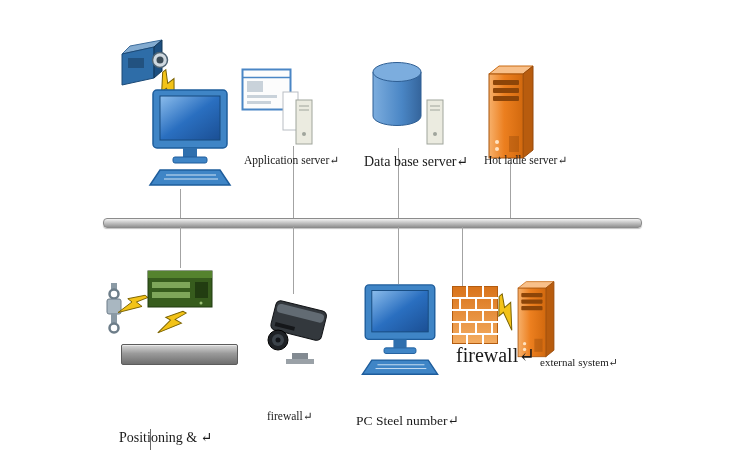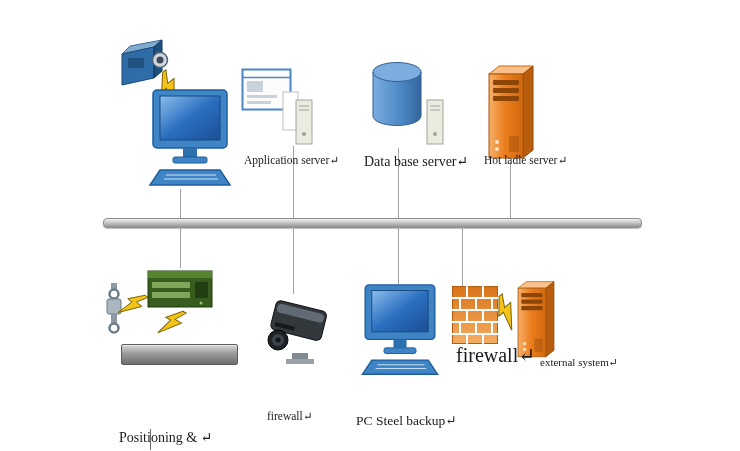--- a/index.html
+++ b/index.html
@@ -174,21 +174,21 @@
   <svg class="abs" style="left:359px;top:283px" width="82" height="94" viewBox="0 0 86 100">
     <rect x="6" y="2" width="74" height="58" rx="4" fill="#3f85c6" stroke="#1e5d9c" stroke-width="1.5"></rect>
     <rect x="13" y="8" width="60" height="44" fill="url(#gScreen)" stroke="#164a7e" stroke-width="1"></rect>
     <rect x="36" y="60" width="14" height="9" fill="#2e6fae"></rect>
     <rect x="26" y="69" width="34" height="6" rx="2" fill="#3f85c6" stroke="#1e5d9c" stroke-width="1"></rect>
     <polygon points="13,82 73,82 83,97 3,97" fill="#3f85c6" stroke="#1e5d9c" stroke-width="1.5"></polygon>
     <line x1="19" y1="87" x2="69" y2="87" stroke="#cfe2f3" stroke-width="1"></line>
     <line x1="17" y1="91" x2="71" y2="91" stroke="#cfe2f3" stroke-width="1"></line>
   </svg>
   <div class="label" style="left:356px;top:376px;font-size:13.5px;line-height:18px;">
-    <span class="ln">PC Steel backup↵</span>
+    <span class="ln">PC Steel number↵</span>
     
   </div>
 
   <svg class="abs" style="left:452px;top:286px" width="46" height="58" viewBox="0 0 46 58">
     <rect x="0.5" y="0.5" width="45" height="57" fill="url(#gFw)" stroke="#b35c10" stroke-width="1"></rect>
     <g stroke="#ffffff" stroke-width="2">
       <line x1="0" y1="12" x2="46" y2="12"></line>
         <line x1="0" y1="24" x2="46" y2="24"></line>
       <line x1="0" y1="36" x2="46" y2="36"></line>
         <line x1="0" y1="48" x2="46" y2="48"></line>

